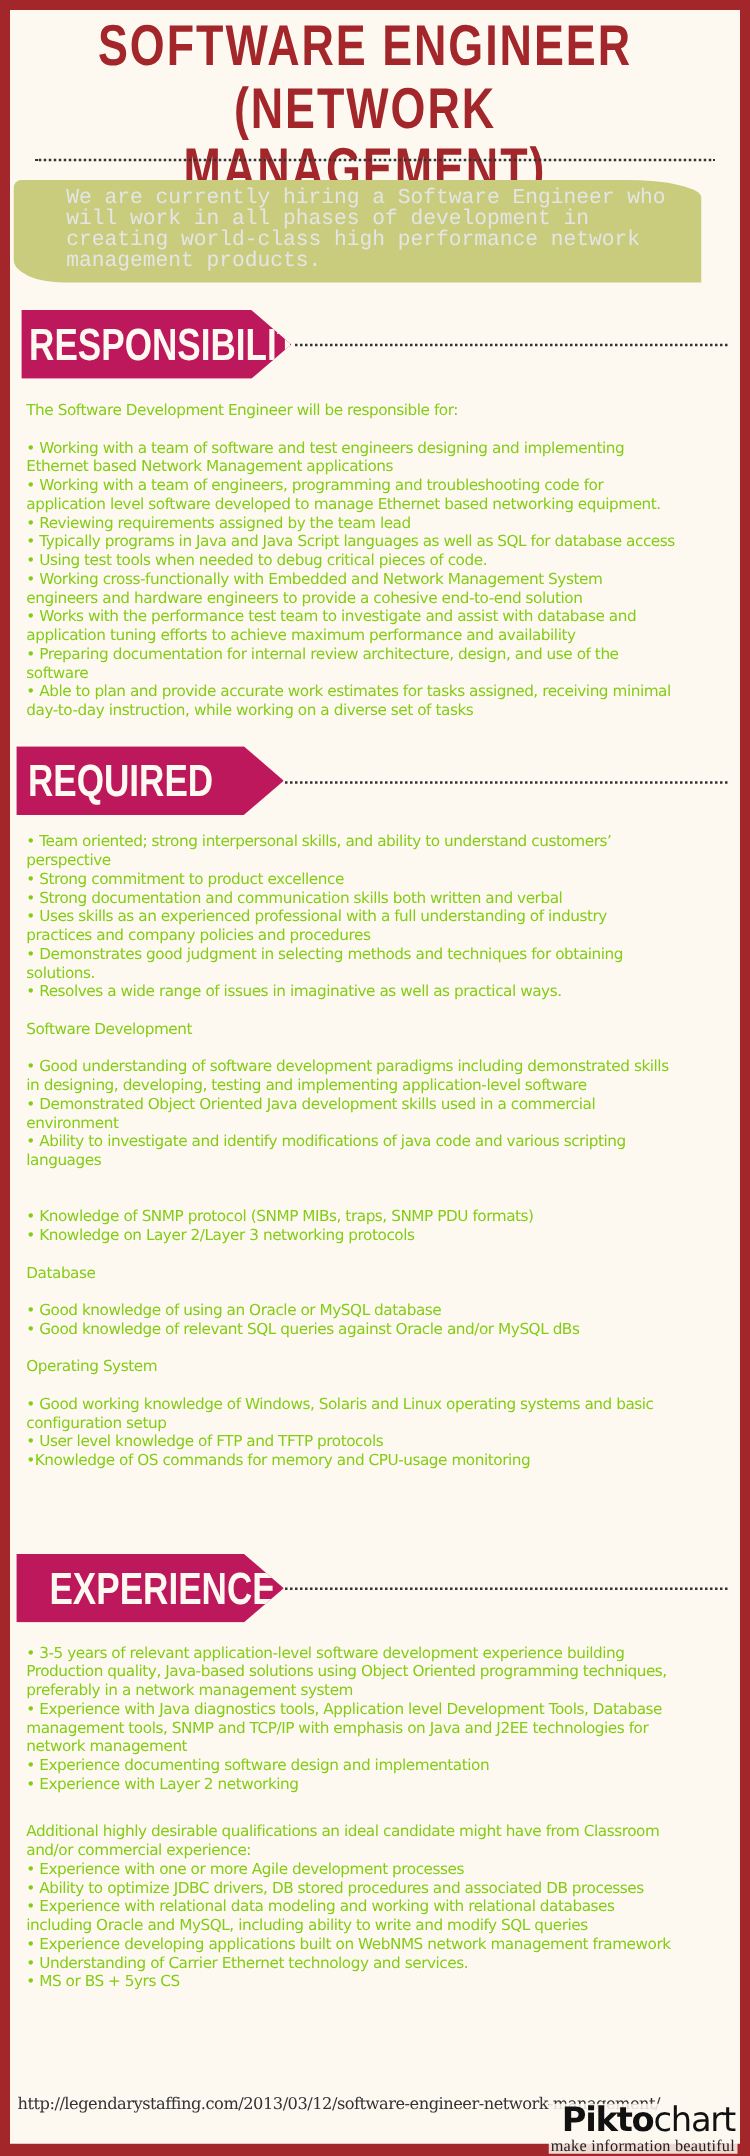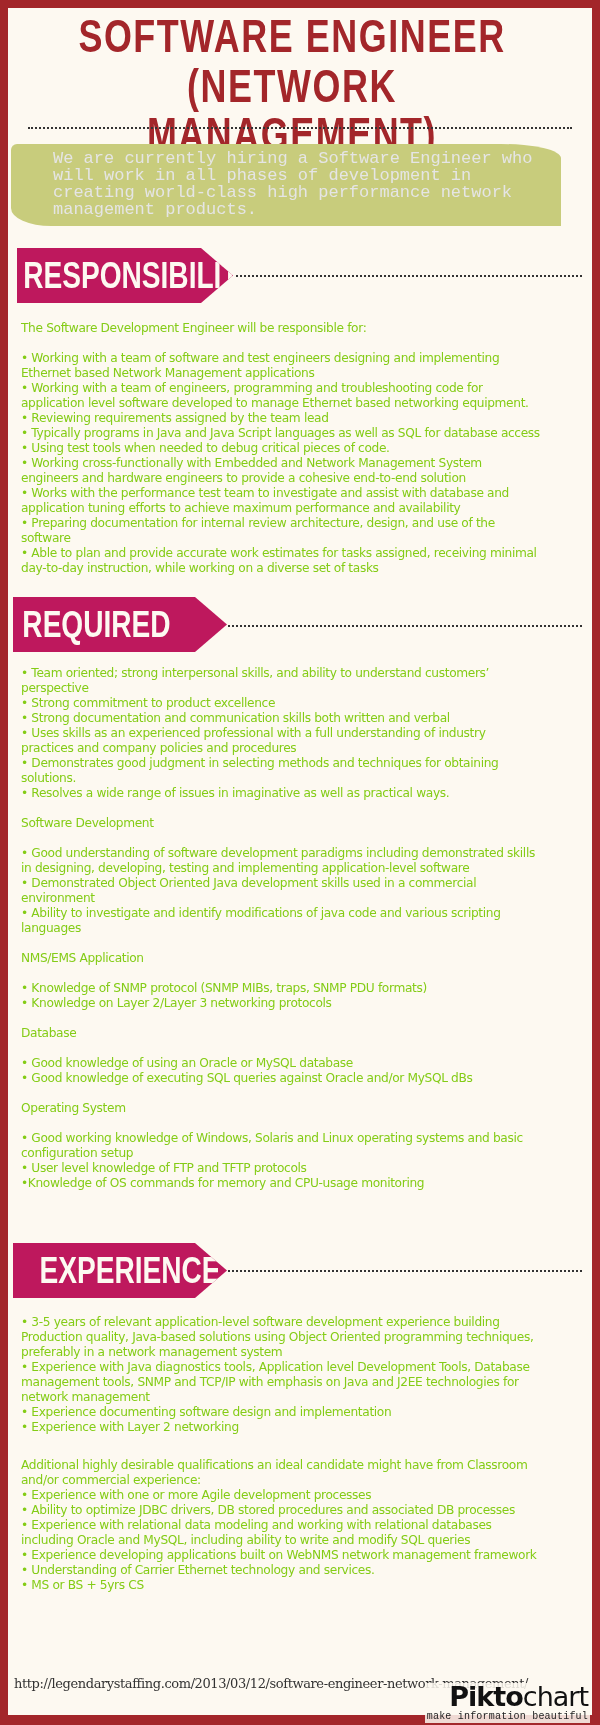--- a/index.html
+++ b/index.html
@@ -52,21 +52,21 @@
     position: absolute; left: 14px; top: 1676px;
     font-family: "DejaVu Serif", serif; font-size: 13px; color: #333; letter-spacing: -0.4px;
   }
   .logo {
     position: absolute; right: 10px; top: 1683px; text-align: right;
     background: rgba(253,249,241,0.85); padding: 0 2px;
   }
   .logo-main { font-family: "DejaVu Sans", sans-serif; font-size: 27px; line-height: 28px; color: #111; letter-spacing: -1px; }
   .logo-main b { font-weight: bold; }
   .logo-main .thin { font-weight: normal; }
-  .logo-tag { font-family: Liberation Mono, monospace; font-size: 10px; line-height: 12px; color: #222; letter-spacing: 0.2px; }
+  .logo-tag { font-family: Liberation Serif, serif; font-size: 13px; line-height: 12px; color: #222; letter-spacing: 0.2px; }
 </style>
 </head>
 <body>
 
 <div class="frame"></div>
 
 <div class="title l1">SOFTWARE ENGINEER</div>
 <div class="title l2">(NETWORK MANAGEMENT)</div>
 <div class="dotted" style="left:28px; top:127px; width:544px;"></div>
 
@@ -104,29 +104,28 @@
   <p>• Uses skills as an experienced professional with a full understanding of industry practices and company policies and procedures</p>
   <p>• Demonstrates good judgment in selecting methods and techniques for obtaining solutions.</p>
   <p>• Resolves a wide range of issues in imaginative as well as practical ways.</p>
   <div class="gap"></div>
   <p>Software Development</p>
   <div class="gap"></div>
   <p>• Good understanding of software development paradigms including demonstrated skills in designing, developing, testing and implementing application-level software</p>
   <p>• Demonstrated Object Oriented Java development skills used in a commercial environment</p>
   <p>• Ability to investigate and identify modifications of java code and various scripting languages</p>
   <div class="gap"></div>
-  <p>NMS/EMS Application</p>
   <div class="gap"></div>
   <p>• Knowledge of SNMP protocol (SNMP MIBs, traps, SNMP PDU formats)</p>
   <p>• Knowledge on Layer 2/Layer 3 networking protocols</p>
   <div class="gap"></div>
   <p>Database</p>
   <div class="gap"></div>
   <p>• Good knowledge of using an Oracle or MySQL database</p>
-  <p>• Good knowledge of executing SQL queries against Oracle and/or MySQL dBs</p>
+  <p>• Good knowledge of relevant SQL queries against Oracle and/or MySQL dBs</p>
   <div class="gap"></div>
   <p>Operating System</p>
   <div class="gap"></div>
   <p>• Good working knowledge of Windows, Solaris and Linux operating systems and basic configuration setup</p>
   <p>• User level knowledge of FTP and TFTP protocols</p>
   <p>•Knowledge of OS commands for memory and CPU-usage monitoring</p>
 </div>
 
 <div class="banner" style="left:13px; top:1243px; width:214px;">
   <span style="padding-left:34px;">EXPERIENCE</span>

